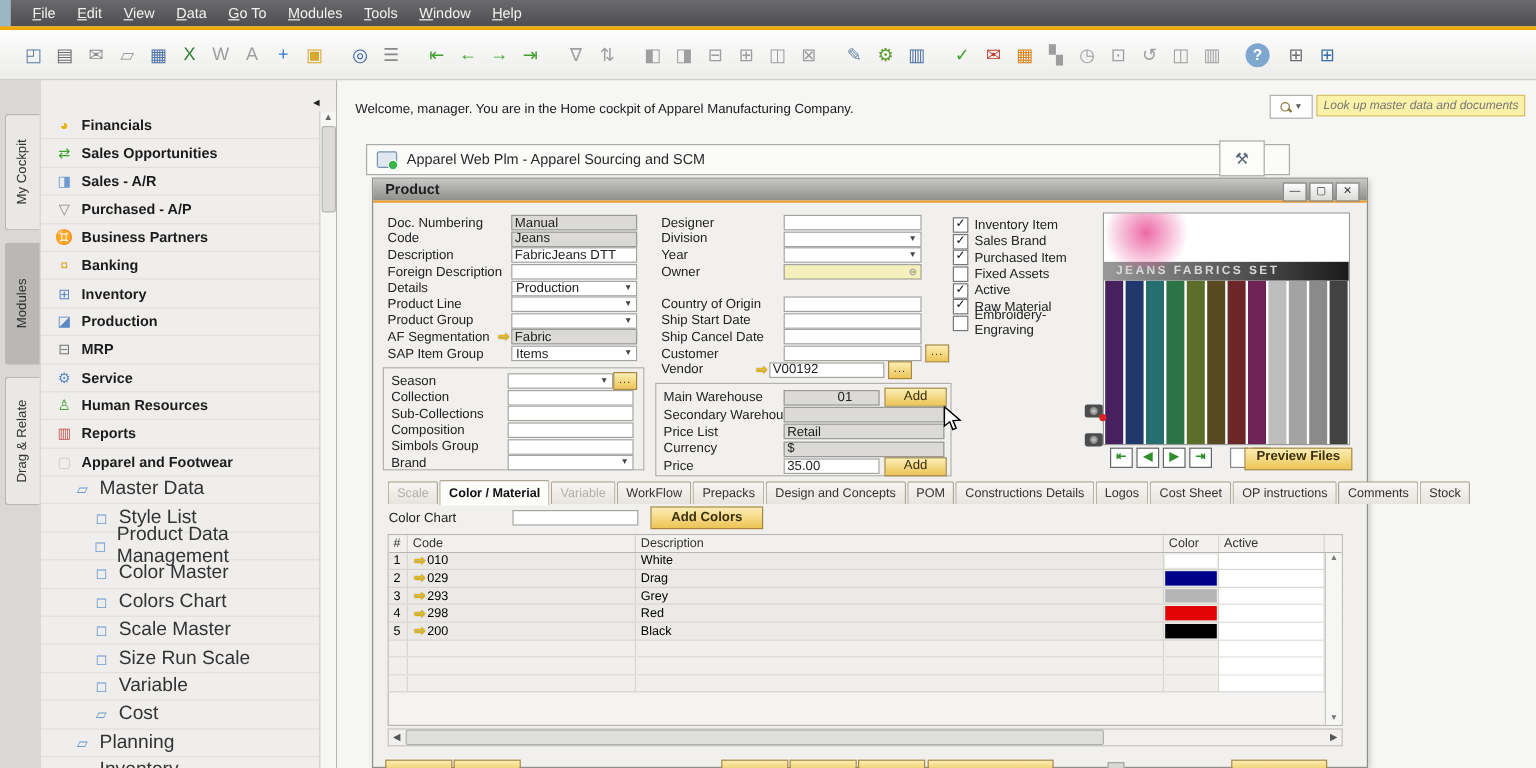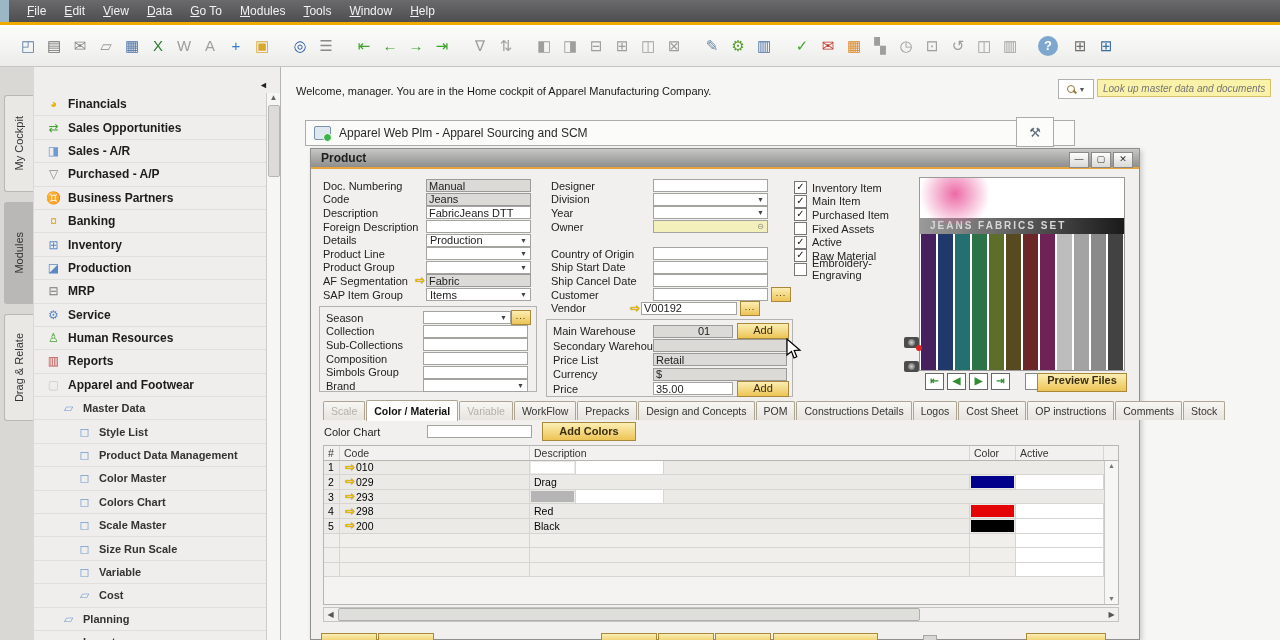--- a/index.html
+++ b/index.html
@@ -24,21 +24,21 @@
   .vtab.active{background:#b9b8b6}
   
   #sidebar{left:34px;top:67px;width:246px;height:573px;background:#efeeec;border-right:1px solid #b5b5b2;overflow:hidden}
   #sidebar .collapse{position:absolute;right:12px;top:13px;font-size:9px;color:#222}
   #slist{position:absolute;left:0;top:26px;width:232px}
   .srow{display:flex;align-items:center;height:22.4px;border-bottom:1px solid #e0dfdc;cursor:default}
   .srow .si{width:15px;text-align:center;font-size:12px;margin-right:7px}
   .srow .sl{font-size:12px;color:#1c1c1c;font-weight:bold}
   .srow.l0{padding-left:12px}
   .srow.l1{padding-left:27px}
-  .srow.l1 .sl,.srow.l2 .sl{font-weight:bold;font-size:11px;color:#333}
+  .srow.l1 .sl,.srow.l2 .sl{font-weight:normal;font-size:16px;color:#333}
   .srow.l2{padding-left:43px}
   #sscroll{position:absolute;right:0;top:26px;width:13px;height:547px;background:#f6f6f5;border-left:1px solid #ccc}
   #sscroll .up{font-size:8px;color:#666;text-align:center;display:block}
   #sscroll .thumb{position:absolute;left:1px;top:12px;width:10px;height:70px;background:#dcdbd8;border:1px solid #b7b6b3;border-radius:2px}
   
   #main{left:281px;top:67px;width:999px;height:573px;background:#f6f6f5}
   #welcome{position:absolute;left:15px;top:18px;font-size:11px;color:#1a1a1a}
   #searchbtn{position:absolute;left:777px;top:12px;width:34px;height:18px;background:#fff;border:1px solid #b0b0ae;display:flex;align-items:center;justify-content:center;gap:3px}
   #searchinput{position:absolute;left:816px;top:12px;width:174px;height:18px;background:#fbf2a9;border:1px solid #d6c06a;font-size:10px;font-style:italic;color:#b49b55;padding:0 5px;box-sizing:border-box;font-family:"Liberation Sans",sans-serif}
   
@@ -471,21 +471,21 @@
           </div>
       </div>
 
       <div class="abs" style="left:483px;top:32px;width:120px">
         <div class="cbrow">
             <span class="cb">✓</span>
             <span>Inventory Item</span>
           </div>
         <div class="cbrow">
             <span class="cb">✓</span>
-            <span>Main Item</span>
+            <span>Sales Brand</span>
           </div>
         <div class="cbrow">
             <span class="cb">✓</span>
             <span>Purchased Item</span>
           </div>
         <div class="cbrow">
             <span class="cb"></span>
             <span>Fixed Assets</span>
           </div>
         <div class="cbrow">
@@ -593,20 +593,21 @@
           <span class="c desc">Description</span>
           <span class="c col" style="padding:0 4px">Color</span>
           <span class="c act" style="background:#f2f1ef">Active</span>
         </div>
         <div class="trow data">
           <span class="c n">1</span>
           <span class="c code">
               <span class="la">⇨</span>
               <span>010</span>
             </span>
+          <span class="c desc">White</span>
           <span class="c col">
               <span class="sw" style="background: rgb(255, 255, 255);"></span>
             </span>
           <span class="c act"></span>
         </div>
         <div class="trow data">
           <span class="c n">2</span>
           <span class="c code">
               <span class="la">⇨</span>
               <span>029</span>
@@ -616,20 +617,21 @@
               <span class="sw" style="background: rgb(0, 0, 139);"></span>
             </span>
           <span class="c act"></span>
         </div>
         <div class="trow data">
           <span class="c n">3</span>
           <span class="c code">
               <span class="la">⇨</span>
               <span>293</span>
             </span>
+          <span class="c desc">Grey</span>
           <span class="c col">
               <span class="sw" style="background: rgb(181, 181, 181);"></span>
             </span>
           <span class="c act"></span>
         </div>
         <div class="trow data">
           <span class="c n">4</span>
           <span class="c code">
               <span class="la">⇨</span>
               <span>298</span>

